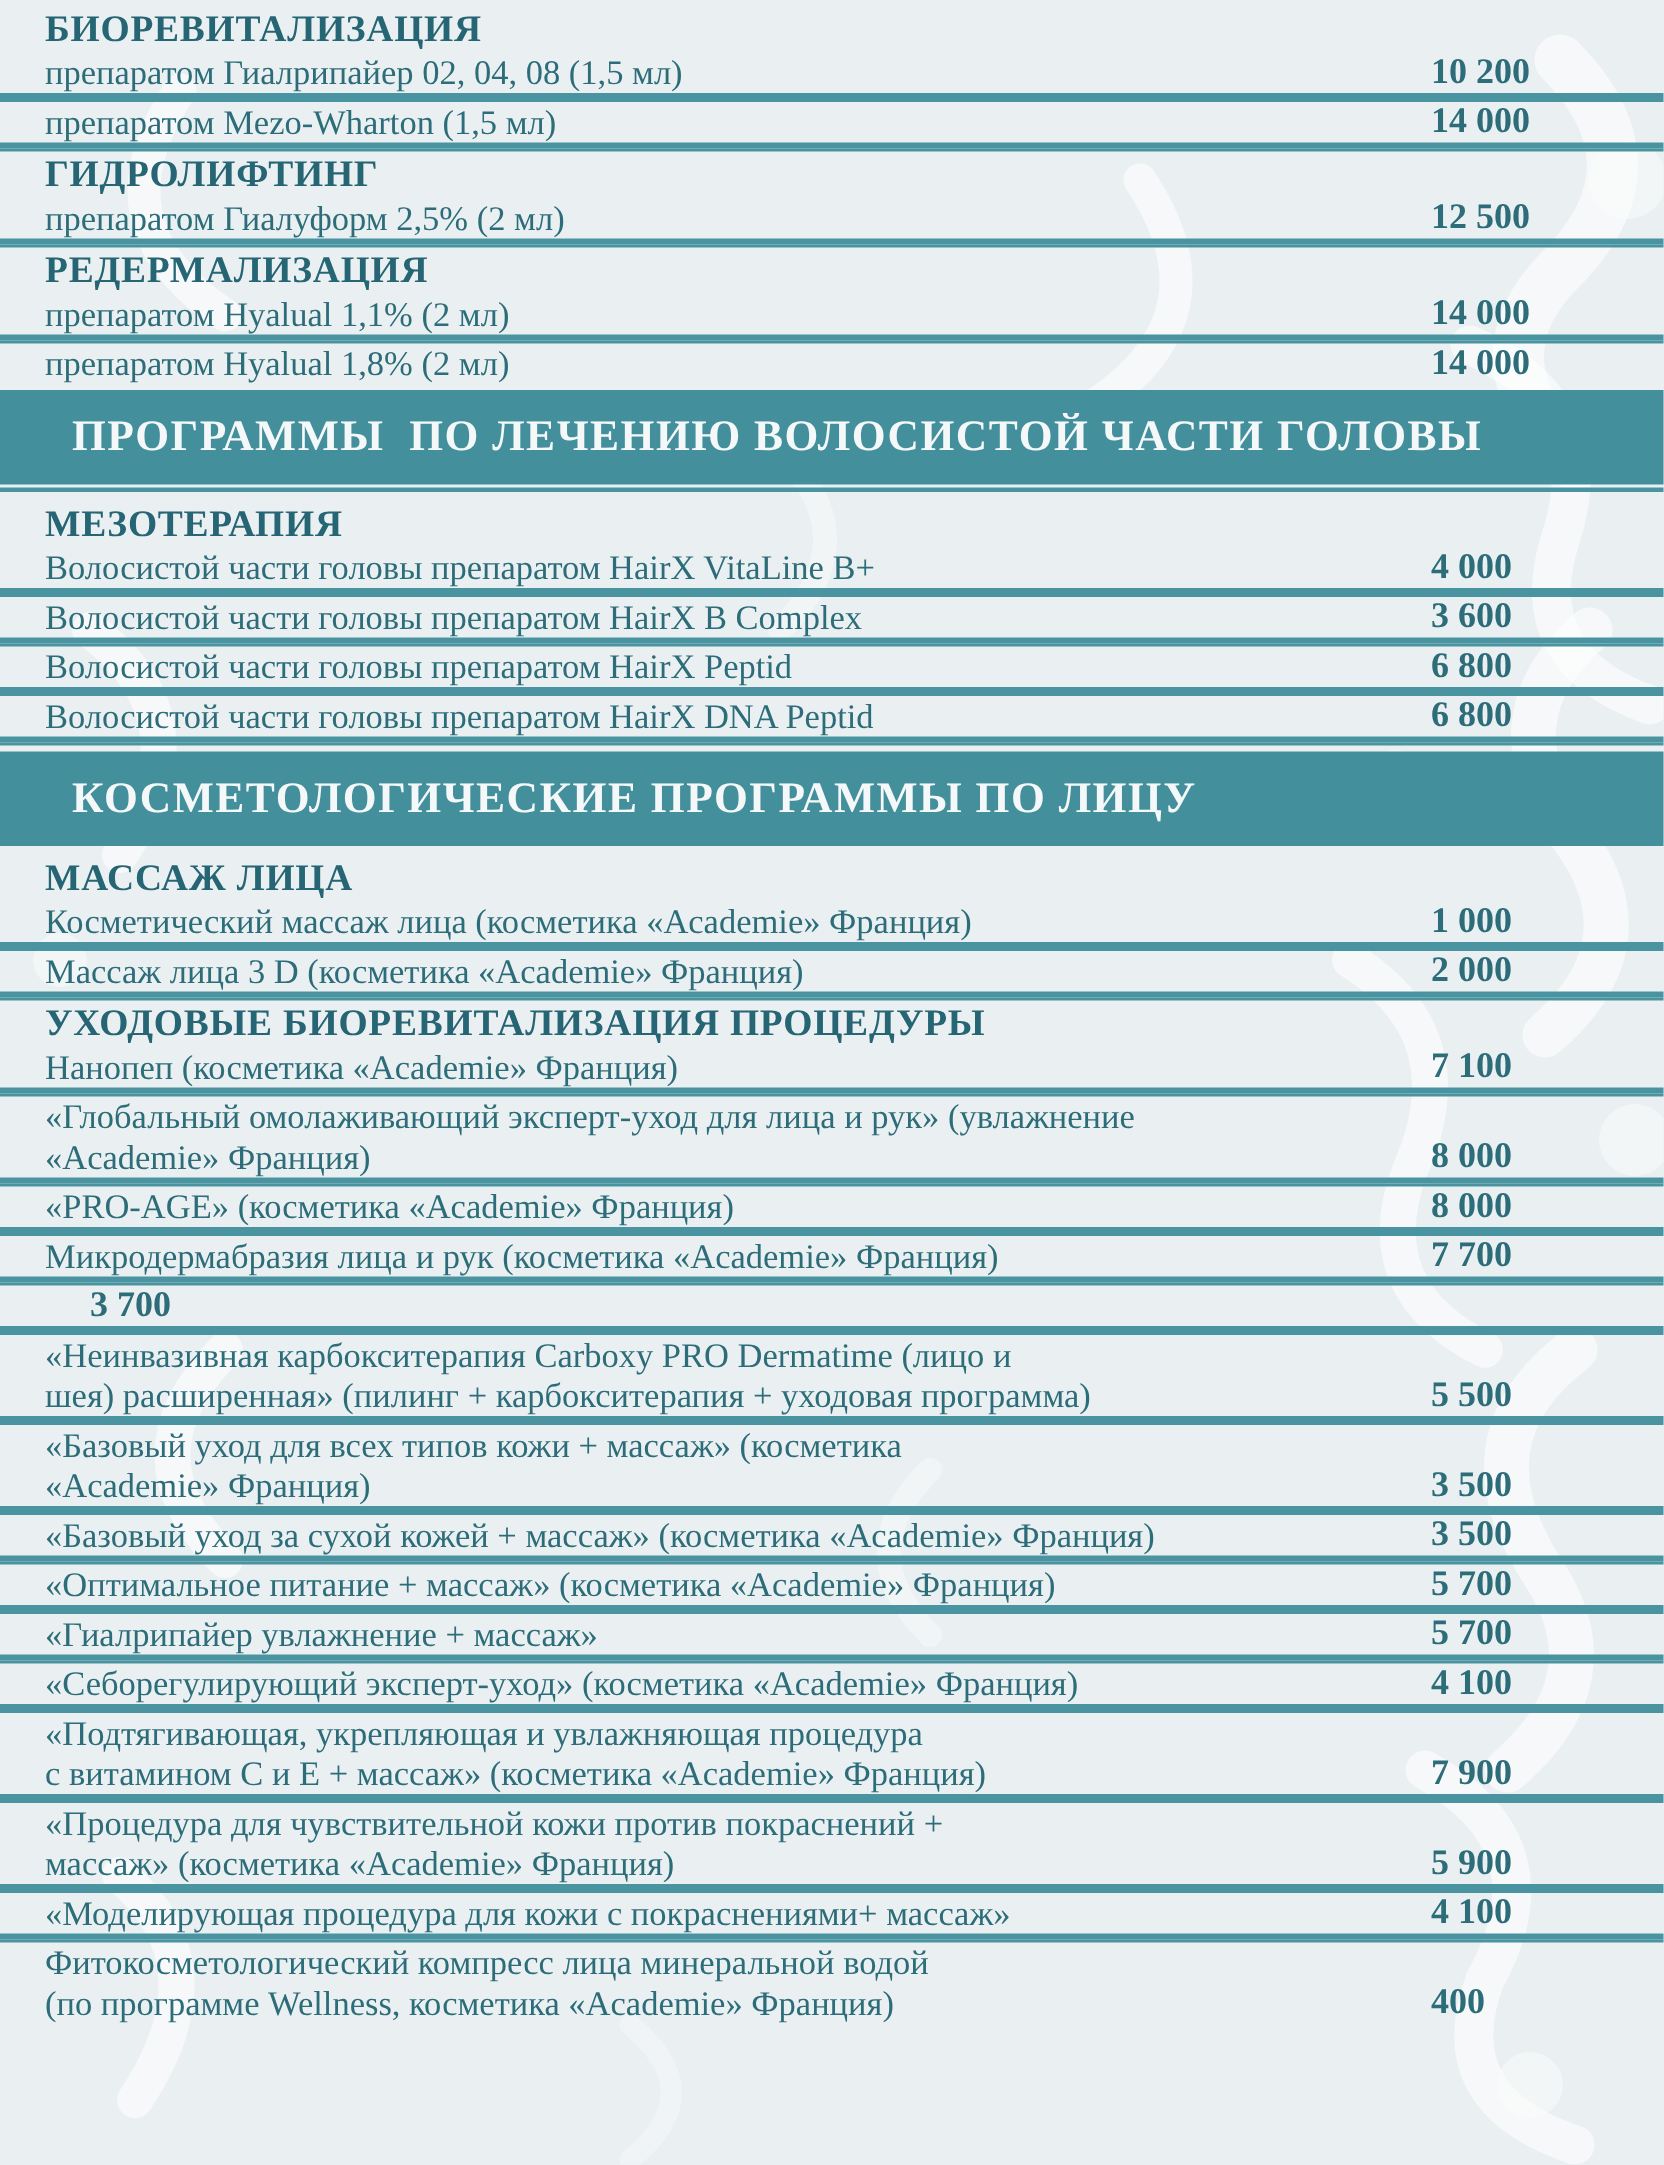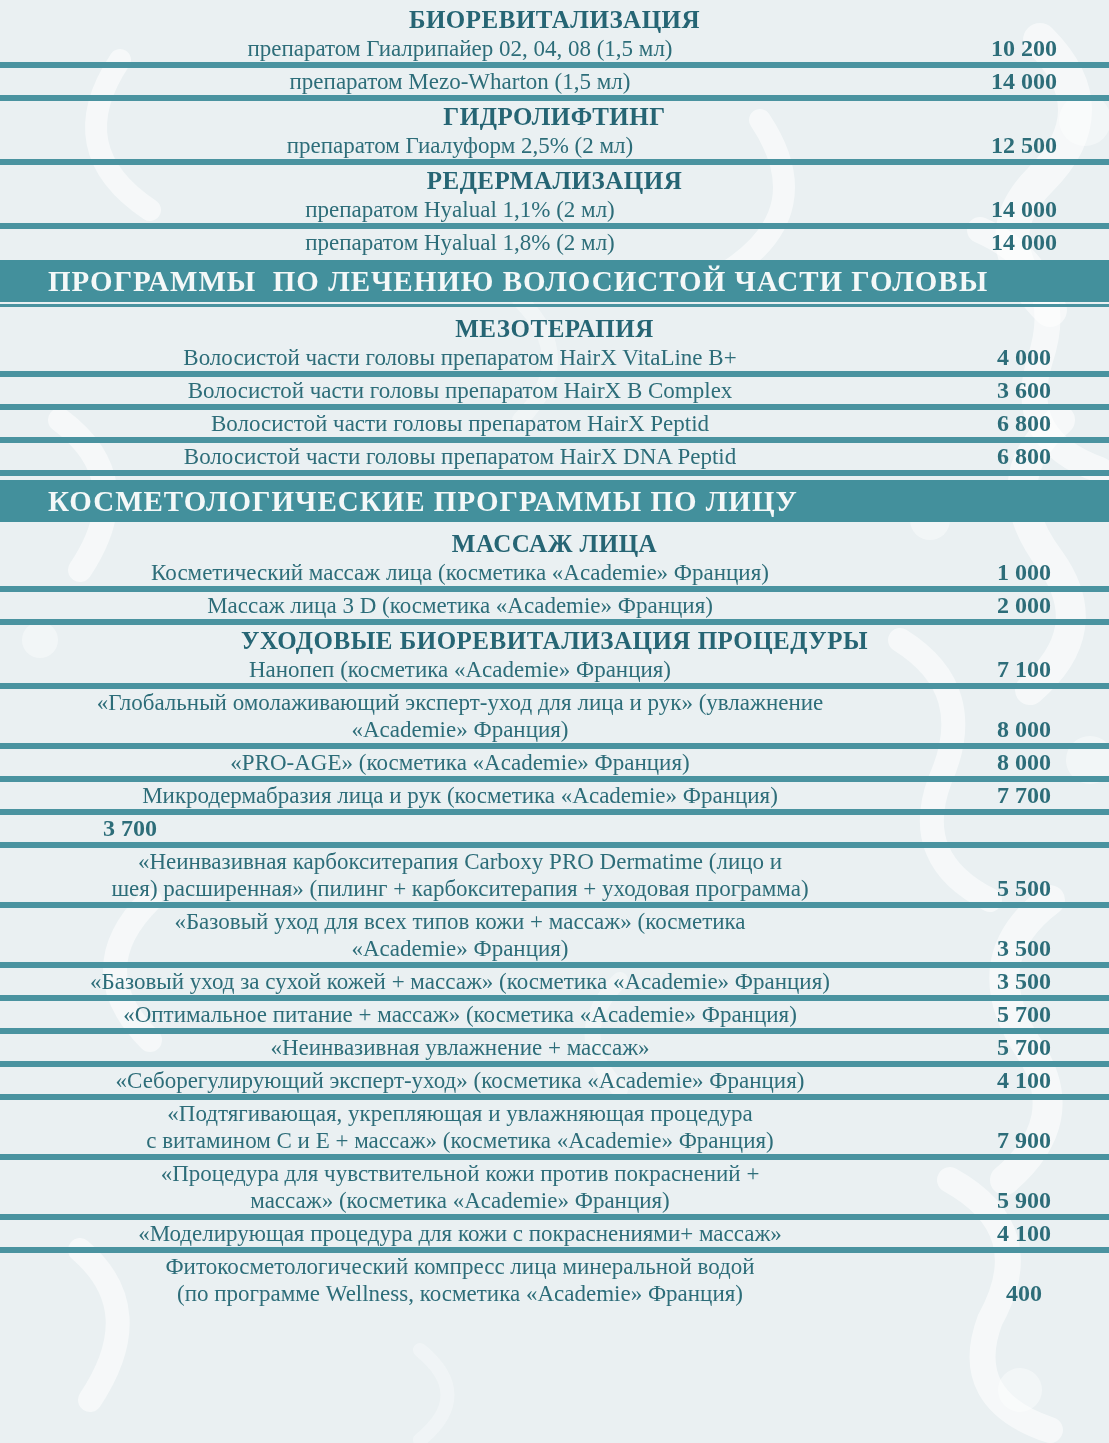--- a/index.html
+++ b/index.html
@@ -26,21 +26,20 @@
   .pattern {
     position: absolute;
     inset: 0;
     z-index: 0;
     pointer-events: none;
   }
   #price-list {
     position: relative;
     z-index: 1;
     padding-top: 4px;
-    text-align: center;
   }
   .row-header {
     font-size: 25px;
     font-weight: bold;
     line-height: 30px;
     letter-spacing: 0.5px;
     color: var(--header-text);
     padding: 1px 30px 0 30px;
   }
   .row-item {
@@ -66,21 +65,21 @@
     color: var(--price-text);
     white-space: nowrap;
   }
   .sep {
     height: 4px;            
     border-top: 4px solid var(--rule);
     border-bottom: 2px solid var(--rule);
     width: 100%;
   }
   .banner {
-    height: 42px;
+    height: 63px;
     margin: 4px 0 6px 0;
     background: var(--banner-bg);
     display: flex;
     align-items: center;
     padding-left: 48px;
   }
   .banner.has-edge { margin-bottom: 0; }
   .banner-title {
     color: var(--banner-text);
     font-size: 29px;
@@ -233,21 +232,21 @@
     <div class="service-name">«Базовый уход за сухой кожей + массаж» (косметика «Academie» Франция)</div>
     <div class="service-price">3 500</div>
   </div>
     <div class="sep"></div>
     <div class="row-item">
     <div class="service-name">«Оптимальное питание + массаж» (косметика «Academie» Франция)</div>
     <div class="service-price">5 700</div>
   </div>
     <div class="sep"></div>
     <div class="row-item">
-    <div class="service-name">«Неинвазивная увлажнение + массаж»</div>
+    <div class="service-name">«Гиалрипайер увлажнение + массаж»</div>
     <div class="service-price">5 700</div>
   </div>
     <div class="sep"></div>
     <div class="row-item">
     <div class="service-name">«Себорегулирующий эксперт-уход» (косметика «Academie» Франция)</div>
     <div class="service-price">4 100</div>
   </div>
     <div class="sep"></div>
     <div class="row-item">
     <div class="service-name">«Подтягивающая, укрепляющая и увлажняющая процедура

